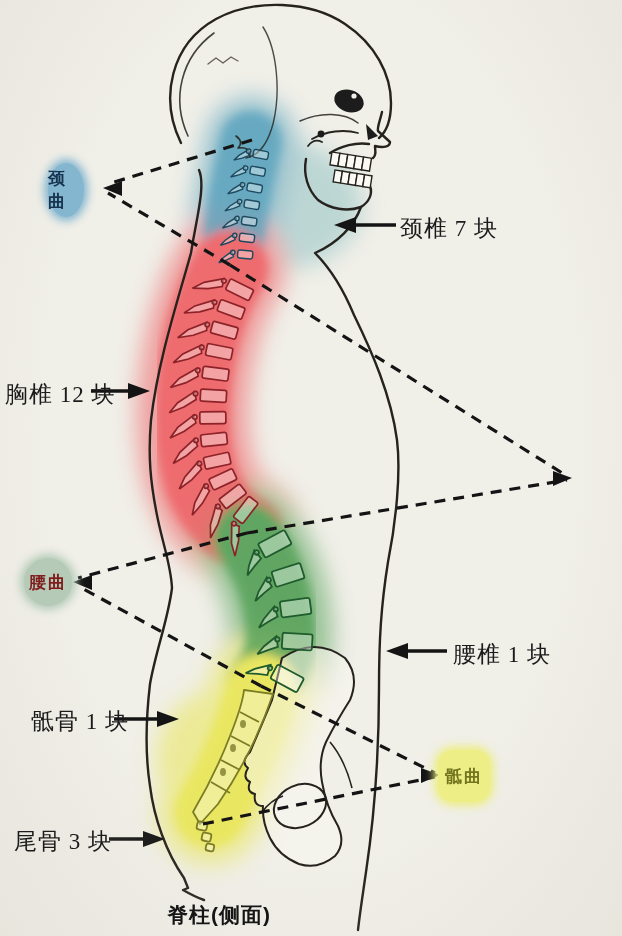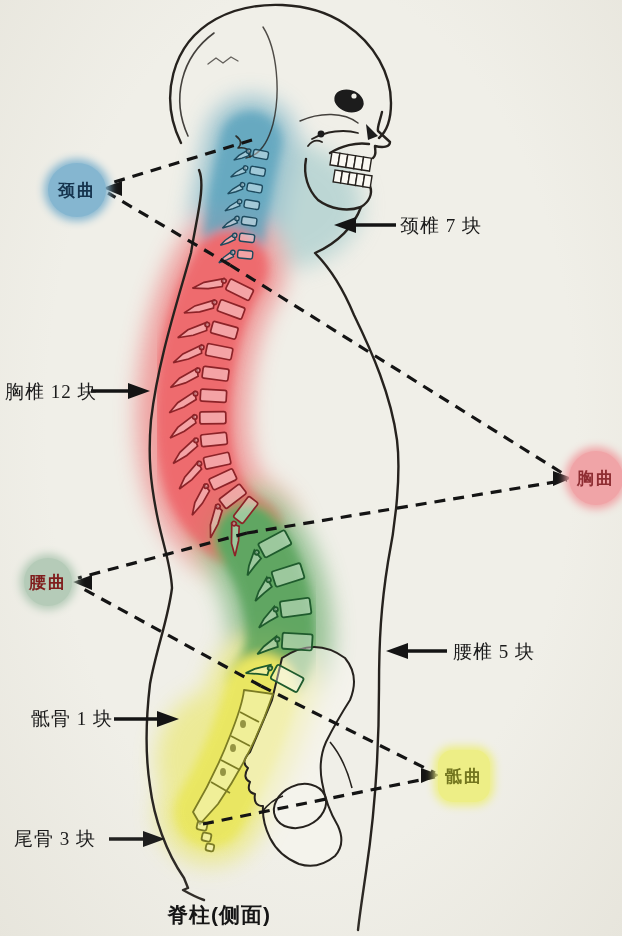--- a/index.html
+++ b/index.html
@@ -16,21 +16,21 @@
   }
   svg.art{position:absolute;left:0;top:0;}
   .badge{
     position:absolute;border-radius:50%;
     display:flex;align-items:center;justify-content:center;
     font-weight:bold;font-size:17px;letter-spacing:2px;
     z-index:6;
   }
   .seg-label{
     position:absolute;white-space:nowrap;
-    font-size:19px;color:#1b1b1b;letter-spacing:1px;
+    font-size:23px;color:#1b1b1b;letter-spacing:1px;
     z-index:6;
   }
   .caption{
     position:absolute;left:167px;top:901px;width:210px;
     font-family:"Liberation Sans","DejaVu Sans",sans-serif;
     font-weight:700;font-size:21px;color:#151515;letter-spacing:1px;
     z-index:6;
   }
 </style>
 </head>
@@ -275,25 +275,24 @@
     </g>
     <g fill="#141414">
       <polygon points="334,225 356,217 356,233"></polygon>
       <polygon points="150,391 128,383 128,399"></polygon>
       <polygon points="386,651 408,643 408,659"></polygon>
       <polygon points="179,719 157,711 157,727"></polygon>
       <polygon points="165,839 143,831 143,847"></polygon>
     </g>
   </svg>
 
-  <div class="badge" style="left: 48px; top: 163px; width: 58px; height: 54px; background: rgb(133, 182, 208); box-shadow: rgb(133, 182, 208) 0px 0px 9px 4px; color: rgb(22, 52, 78);">颈曲</div>
-  <div class="badge" style="left: 569px; top: 451px; width: 54px; height: 54px; background: rgb(240, 164, 167); box-shadow: rgb(240, 164, 167) 0px 0px 9px 4px; color: rgb(142, 45, 50);">胸曲</div>
+  <div class="badge" style="left: 48px; top: 163px; width: 36px; height: 54px; background: rgb(133, 182, 208); box-shadow: rgb(133, 182, 208) 0px 0px 9px 4px; color: rgb(22, 52, 78);">颈曲</div>
   <div class="badge" style="left: 24px; top: 558px; width: 48px; height: 48px; background: rgb(181, 203, 184); box-shadow: rgb(181, 203, 184) 0px 0px 9px 4px; color: #7f1d1d;">腰曲</div>
   <div class="badge" style="left: 438px; top: 750px; width: 52px; height: 52px; background: rgb(237, 238, 134); box-shadow: rgb(237, 238, 134) 0px 0px 9px 4px; color: rgb(115, 118, 31); border-radius: 15px;">骶曲</div>
 
   <div class="seg-label" style="left:400px;top:213px;">颈椎 7 块</div>
   <div class="seg-label" style="left:5px;top:379px;text-align:center;">胸椎 12 块</div>
-  <div class="seg-label" style="left:453px;top:639px;">腰椎 5 块</div>
+  <div class="seg-label" style="left:453px;top:639px;">腰椎 1 块</div>
   <div class="seg-label" style="left:31px;top:706px;">骶骨 1 块</div>
   <div class="seg-label" style="left:14px;top:826px;">尾骨 3 块</div>
 
   <div class="caption">脊柱(侧面)</div>
 </div>
 
 </body></html>

